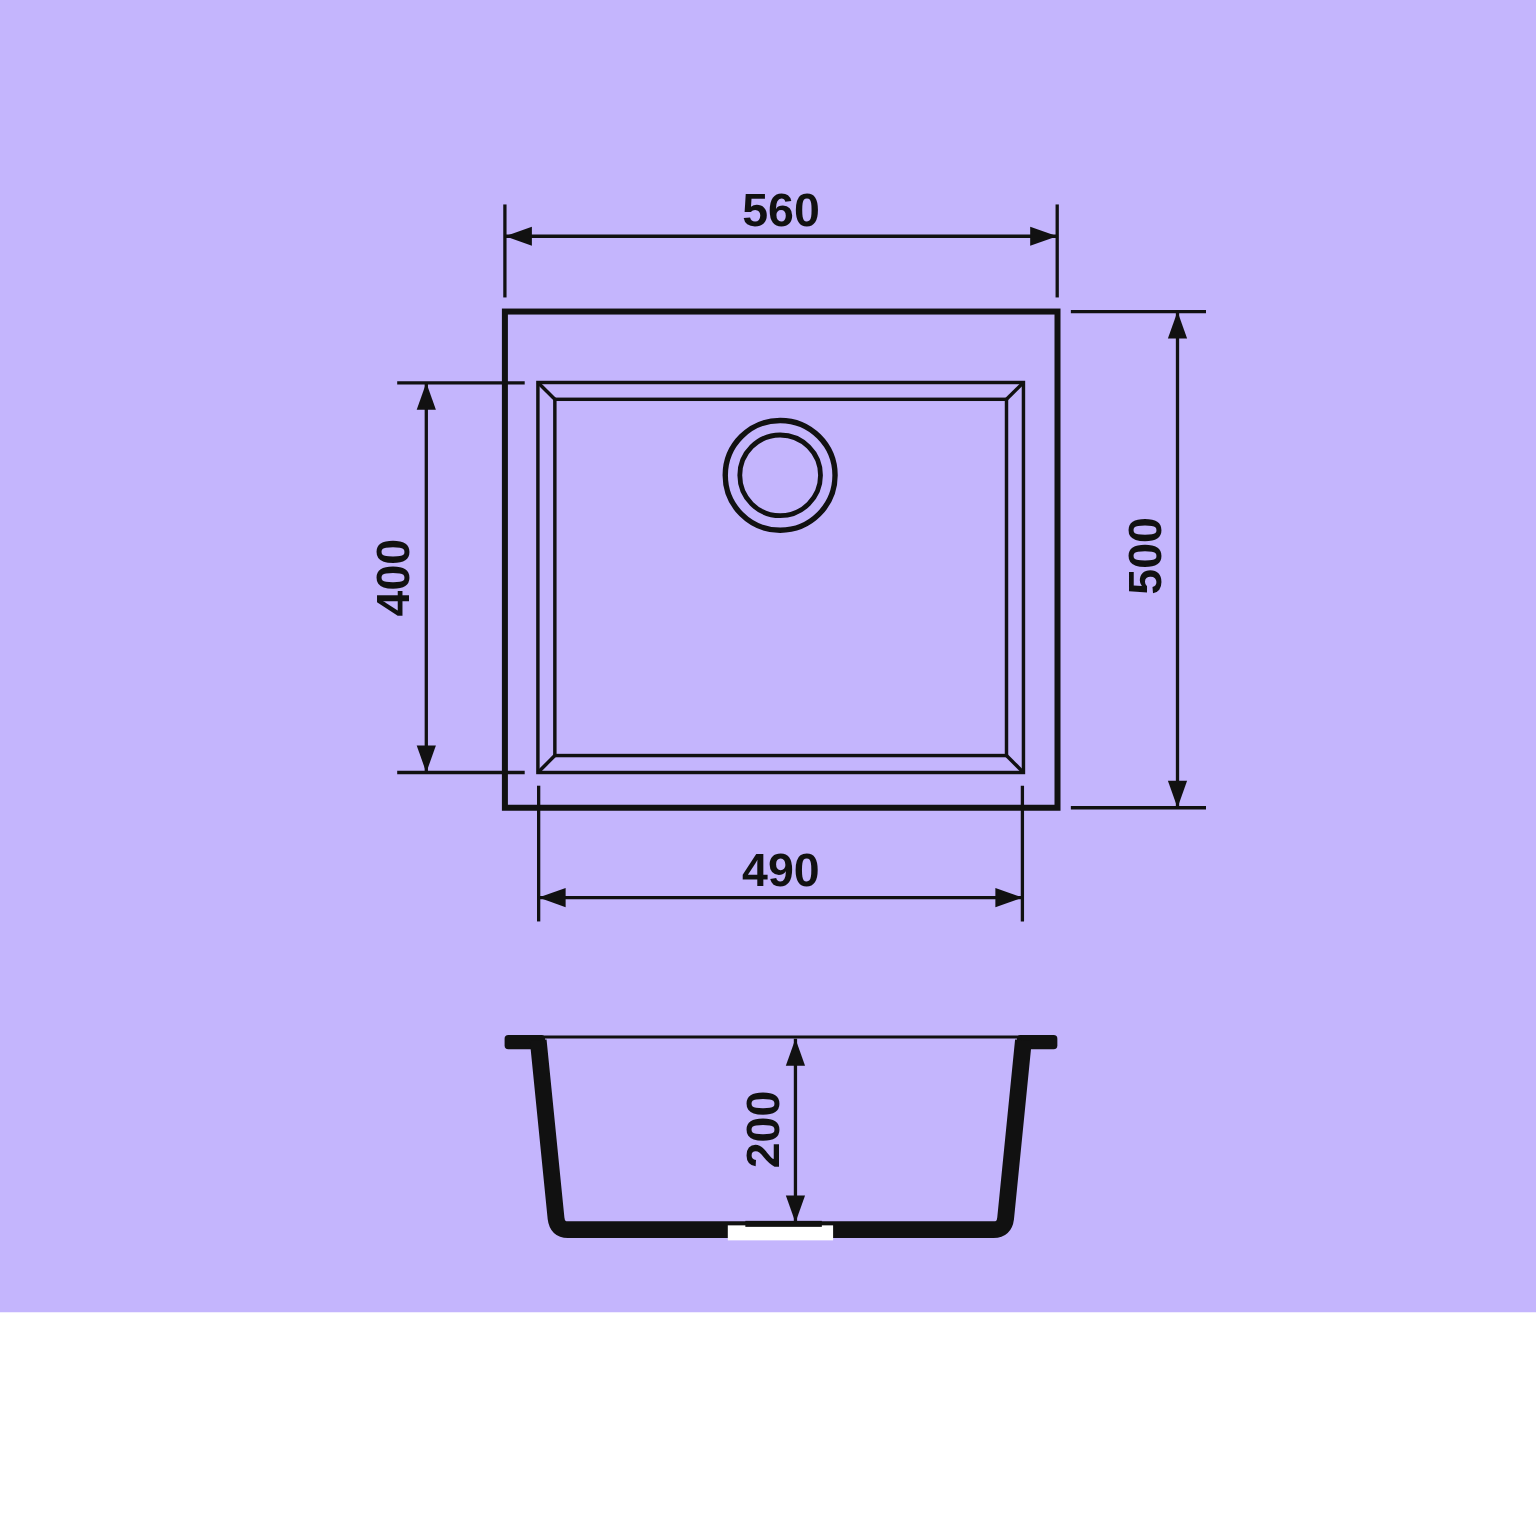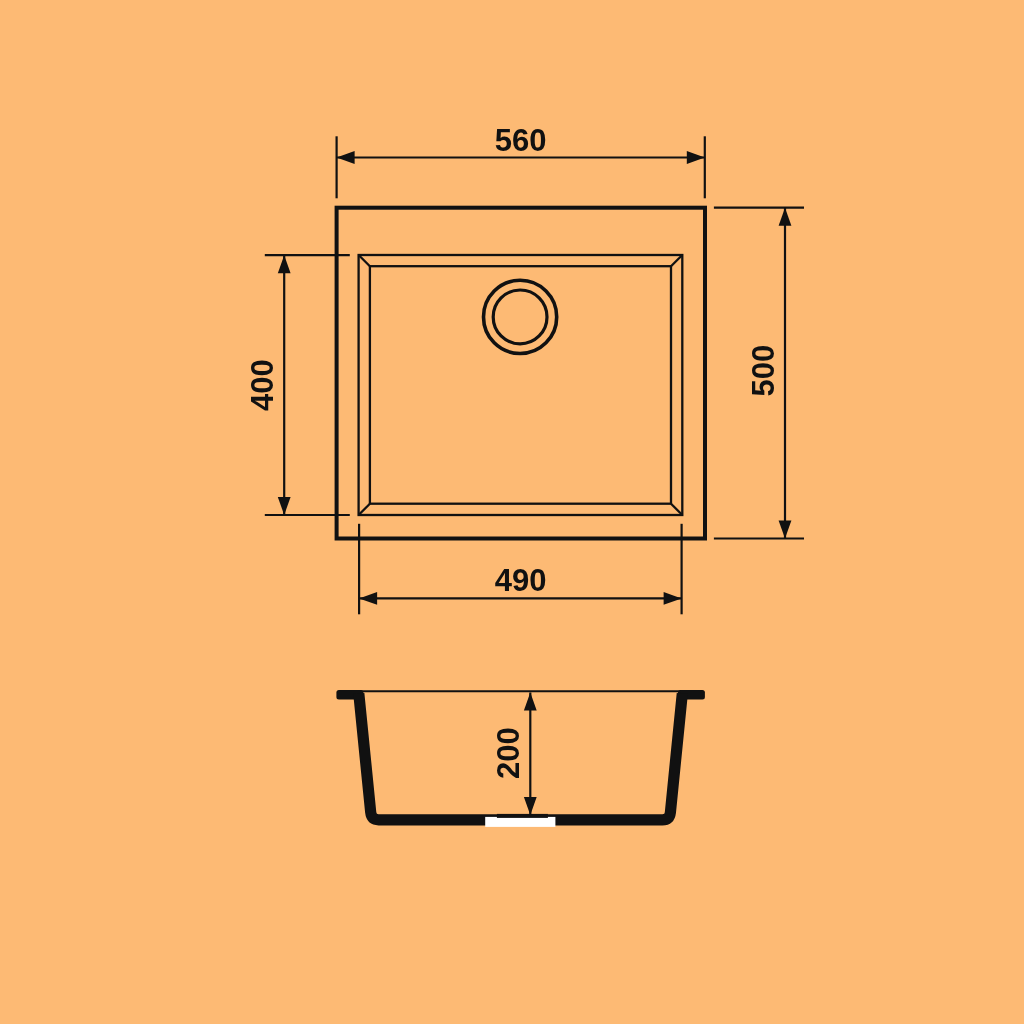--- a/index.html
+++ b/index.html
@@ -1,16 +1,16 @@
 <!DOCTYPE html>
 <html><head>
 <meta charset="utf-8">
 <style>
   html,body{margin:0;padding:0;background:#ffffff;}
-  .page{width:1024px;height:1024px;position:relative;background:#fdba74;overflow:hidden;}
+  .page{width:1024px;height:875px;position:relative;background:#c4b5fd;overflow:hidden;}
   svg{position:absolute;left:0;top:0;}
   text{font-family:"Liberation Sans",sans-serif;font-weight:bold;font-size:31px;fill:#111;}
 </style>
 </head>
 <body>
 <div class="page">
 <svg width="1024" height="1024" viewBox="0 0 1024 1024">
 
   <rect x="336.6" y="207.7" width="368.4" height="330.8" fill="none" stroke="#111" stroke-width="4"></rect>
 

